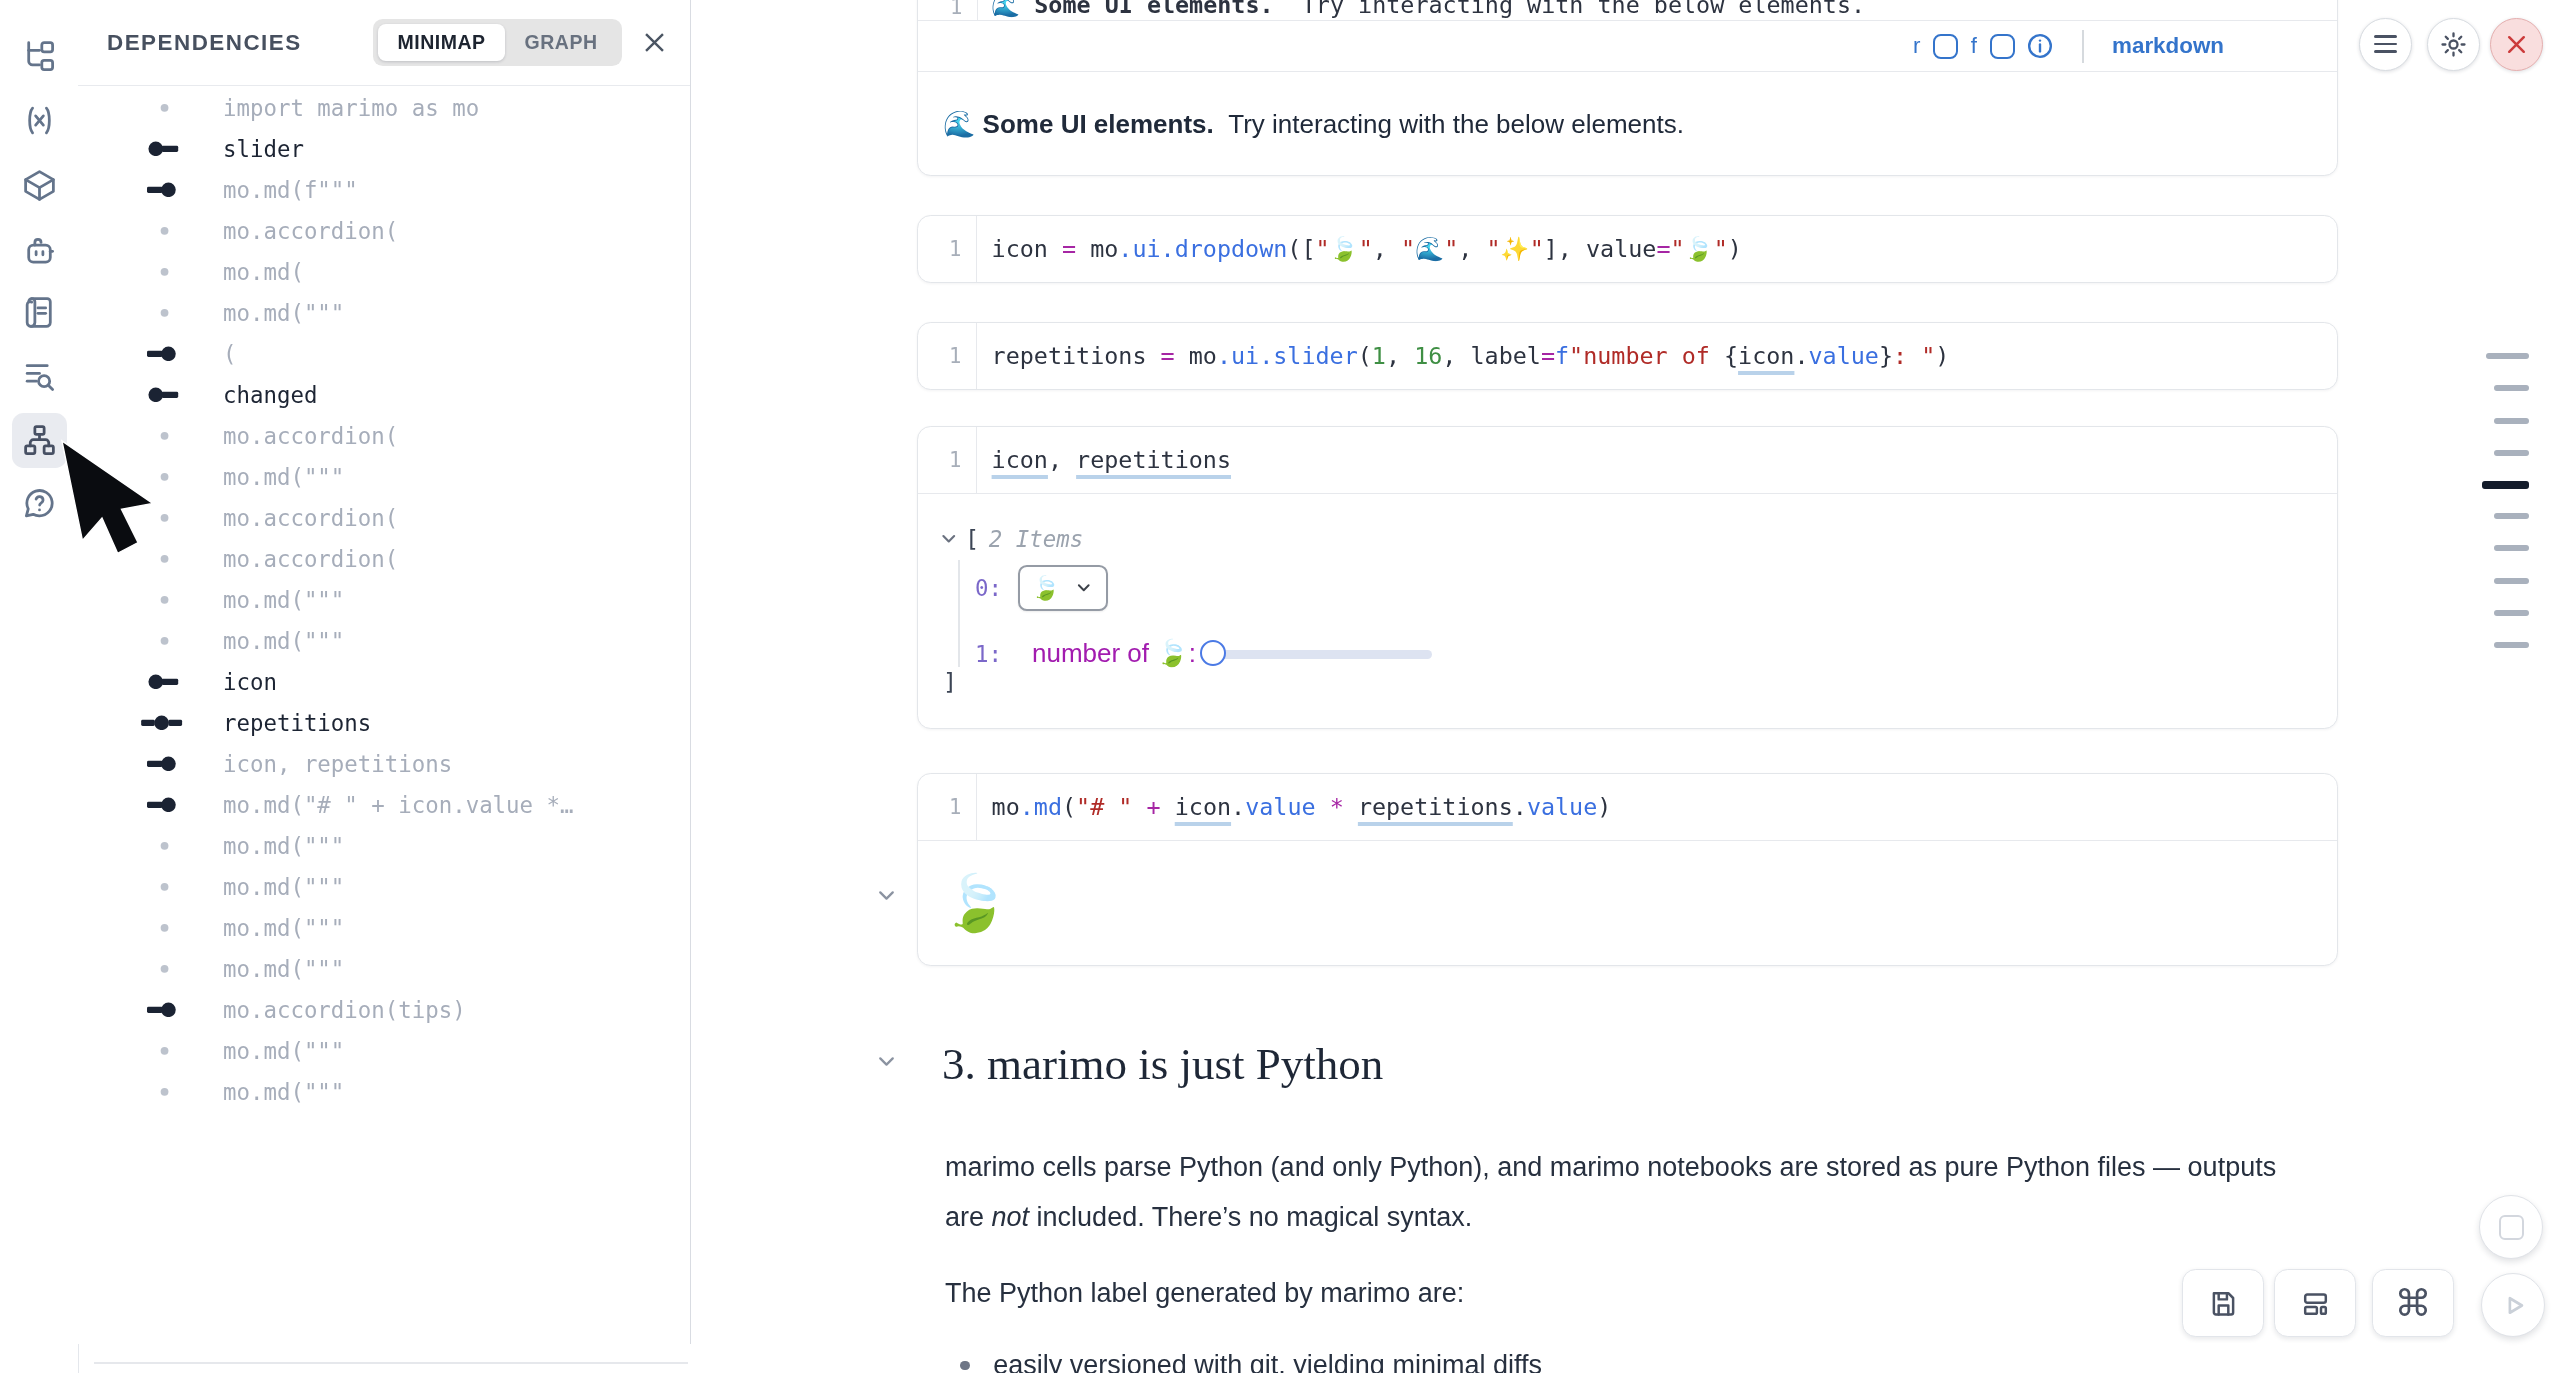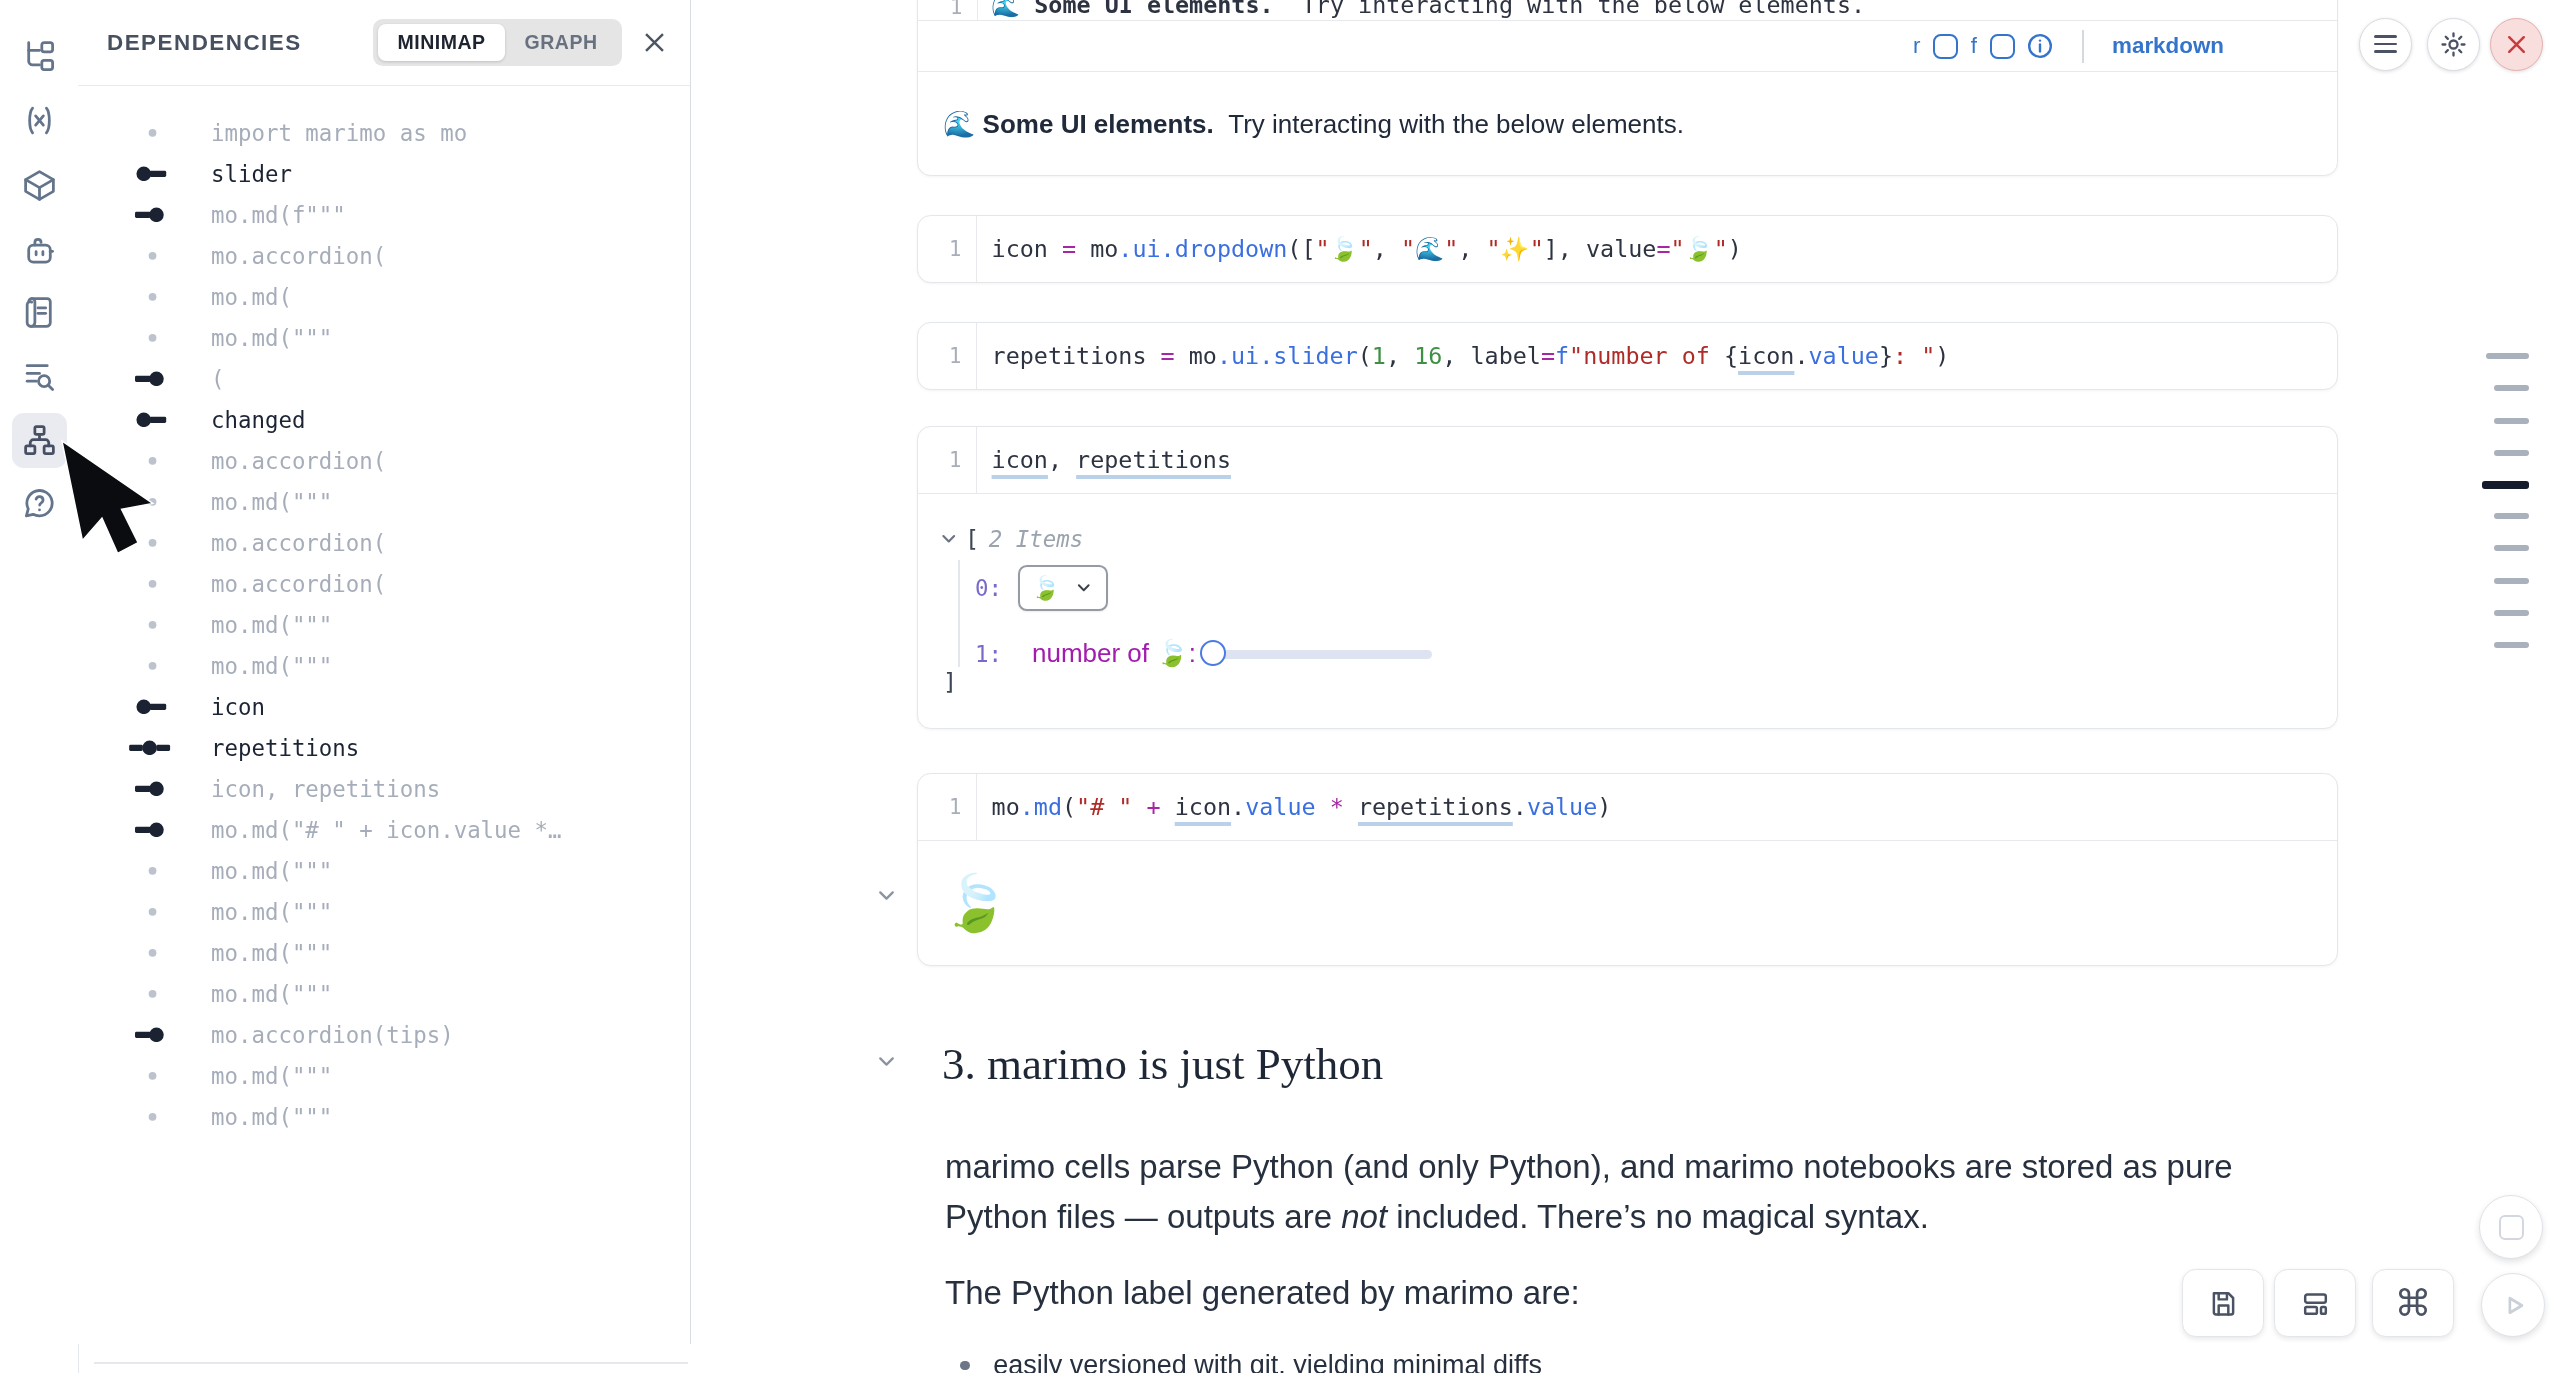--- a/index.html
+++ b/index.html
@@ -13,21 +13,21 @@
   .rail-ico.active{color:#475063;}
   
   .panel{position:absolute;left:78px;top:0;width:613px;height:1344px;background:#fff;border-right:1.5px solid #d9dce2;box-sizing:border-box;}
   .panel-head{position:absolute;left:0;top:0;width:100%;height:86px;display:flex;align-items:center;border-bottom:1.5px solid #e8eaee;box-sizing:border-box;}
   .panel-title{margin-left:29px;font-size:22.4px;font-weight:700;letter-spacing:1.5px;color:#47505f;}
   .seg{margin-left:auto;display:flex;align-items:center;background:#e5e5e5;border-radius:9.8px;padding:4.9px;}
   .seg-item{padding:6.8px 19.5px;font-size:19.5px;font-weight:700;letter-spacing:0.5px;color:#68717f;border-radius:7.8px;}
   .seg-item.active{background:#fff;color:#1d2430;box-shadow:0 1px 2.9px rgba(20,30,50,.18);}
   .panel-close{margin:0 21.5px 0 17.6px;width:29px;height:29px;color:#4b5563;}
   .panel-close svg{width:29px;height:29px;}
-  .mm-list{position:absolute;left:0;top:87px;width:100%;padding-top:25px;}
+  .mm-list{position:absolute;left:12px;top:87px;width:100%;}
   .mm-row{height:41px;display:flex;align-items:center;}
   .mm-ico{width:55px;margin-left:49px;flex:none;display:flex;align-items:center;}
   .mm-text{margin-left:29px;font-family:"DejaVu Sans Mono",monospace;font-size:22.4px;color:#a6adba;white-space:pre;}
   .mm-text.dark{color:#1c2433;}
   .panel-bottomline{position:absolute;left:15.6px;right:2px;top:1362px;height:1.5px;background:#e6e8ec;}
   
   .cell{position:absolute;left:917px;width:1421px;background:#fff;border:1.5px solid #e3e6ea;border-radius:13.7px;
         box-shadow:0 1px 2.9px rgba(15,23,42,.05);box-sizing:border-box;}
   .code-row{height:66px;display:flex;align-items:center;}
   .gutter{width:59px;height:100%;flex:none;display:flex;align-items:center;justify-content:flex-end;
@@ -70,21 +70,21 @@
   .dd .chev{width:19.5px;height:19.5px;color:#3c4149;margin-left:auto;}
   .sl-label{margin-left:30px;font-family:"Liberation Sans",sans-serif;font-size:26px;color:#a21caf;}
   .slider{position:relative;width:232px;height:27px;margin-left:3.9px;}
   .sl-track{position:absolute;left:9.8px;right:0;top:9.8px;height:8.8px;border-radius:4.9px;background:#dde3f1;}
   .sl-thumb{position:absolute;left:0;top:0;width:26px;height:26px;border-radius:50%;background:#fff;border:2.9px solid #4b7ae5;box-sizing:border-box;}
   .bclose{position:absolute;left:25px;top:174px;font-size:23.4px;color:#3c4555;}
   .out5{height:124px;display:flex;align-items:center;padding-left:23.4px;font-size:55px;}
   
   .gchev{position:absolute;width:25px;height:25px;color:#8b93a1;}
   .h2{position:absolute;left:942px;top:1038px;font-family:"Liberation Serif","DejaVu Serif",serif;font-size:45px;color:#1e2736;}
-  .para{position:absolute;left:945px;width:1366px;font-size:33px;line-height:50px;color:#27303f;}
+  .para{position:absolute;left:945px;width:1366px;font-size:27px;line-height:50px;color:#27303f;}
   .bullet{position:absolute;left:960px;top:1350px;display:flex;align-items:center;font-size:27px;color:#27303f;}
   .bdot{width:9.8px;height:9.8px;border-radius:50%;background:#6e7686;margin-right:23.4px;flex:none;}
   
   .marker{position:absolute;border-radius:2.9px;background:#a9b1bd;height:5.9px;}
   .marker.long{height:5.9px;} .marker.dark{background:#141c2b;height:7.8px;}
   
   .circ{position:absolute;width:53px;height:53px;border-radius:50%;background:#fff;border:1.5px solid #d8dce1;
         box-shadow:0 1px 3.9px rgba(20,30,50,.14);display:flex;align-items:center;justify-content:center;color:#4a5263;box-sizing:border-box;}
   .circ.red{background:#f9dede;border-color:#e5afaf;color:#cc3b3b;}
   .burger{display:flex;flex-direction:column;gap:4.9px;} .burger span{display:block;width:23.4px;height:2.5px;background:#4a5263;border-radius:2px;}

